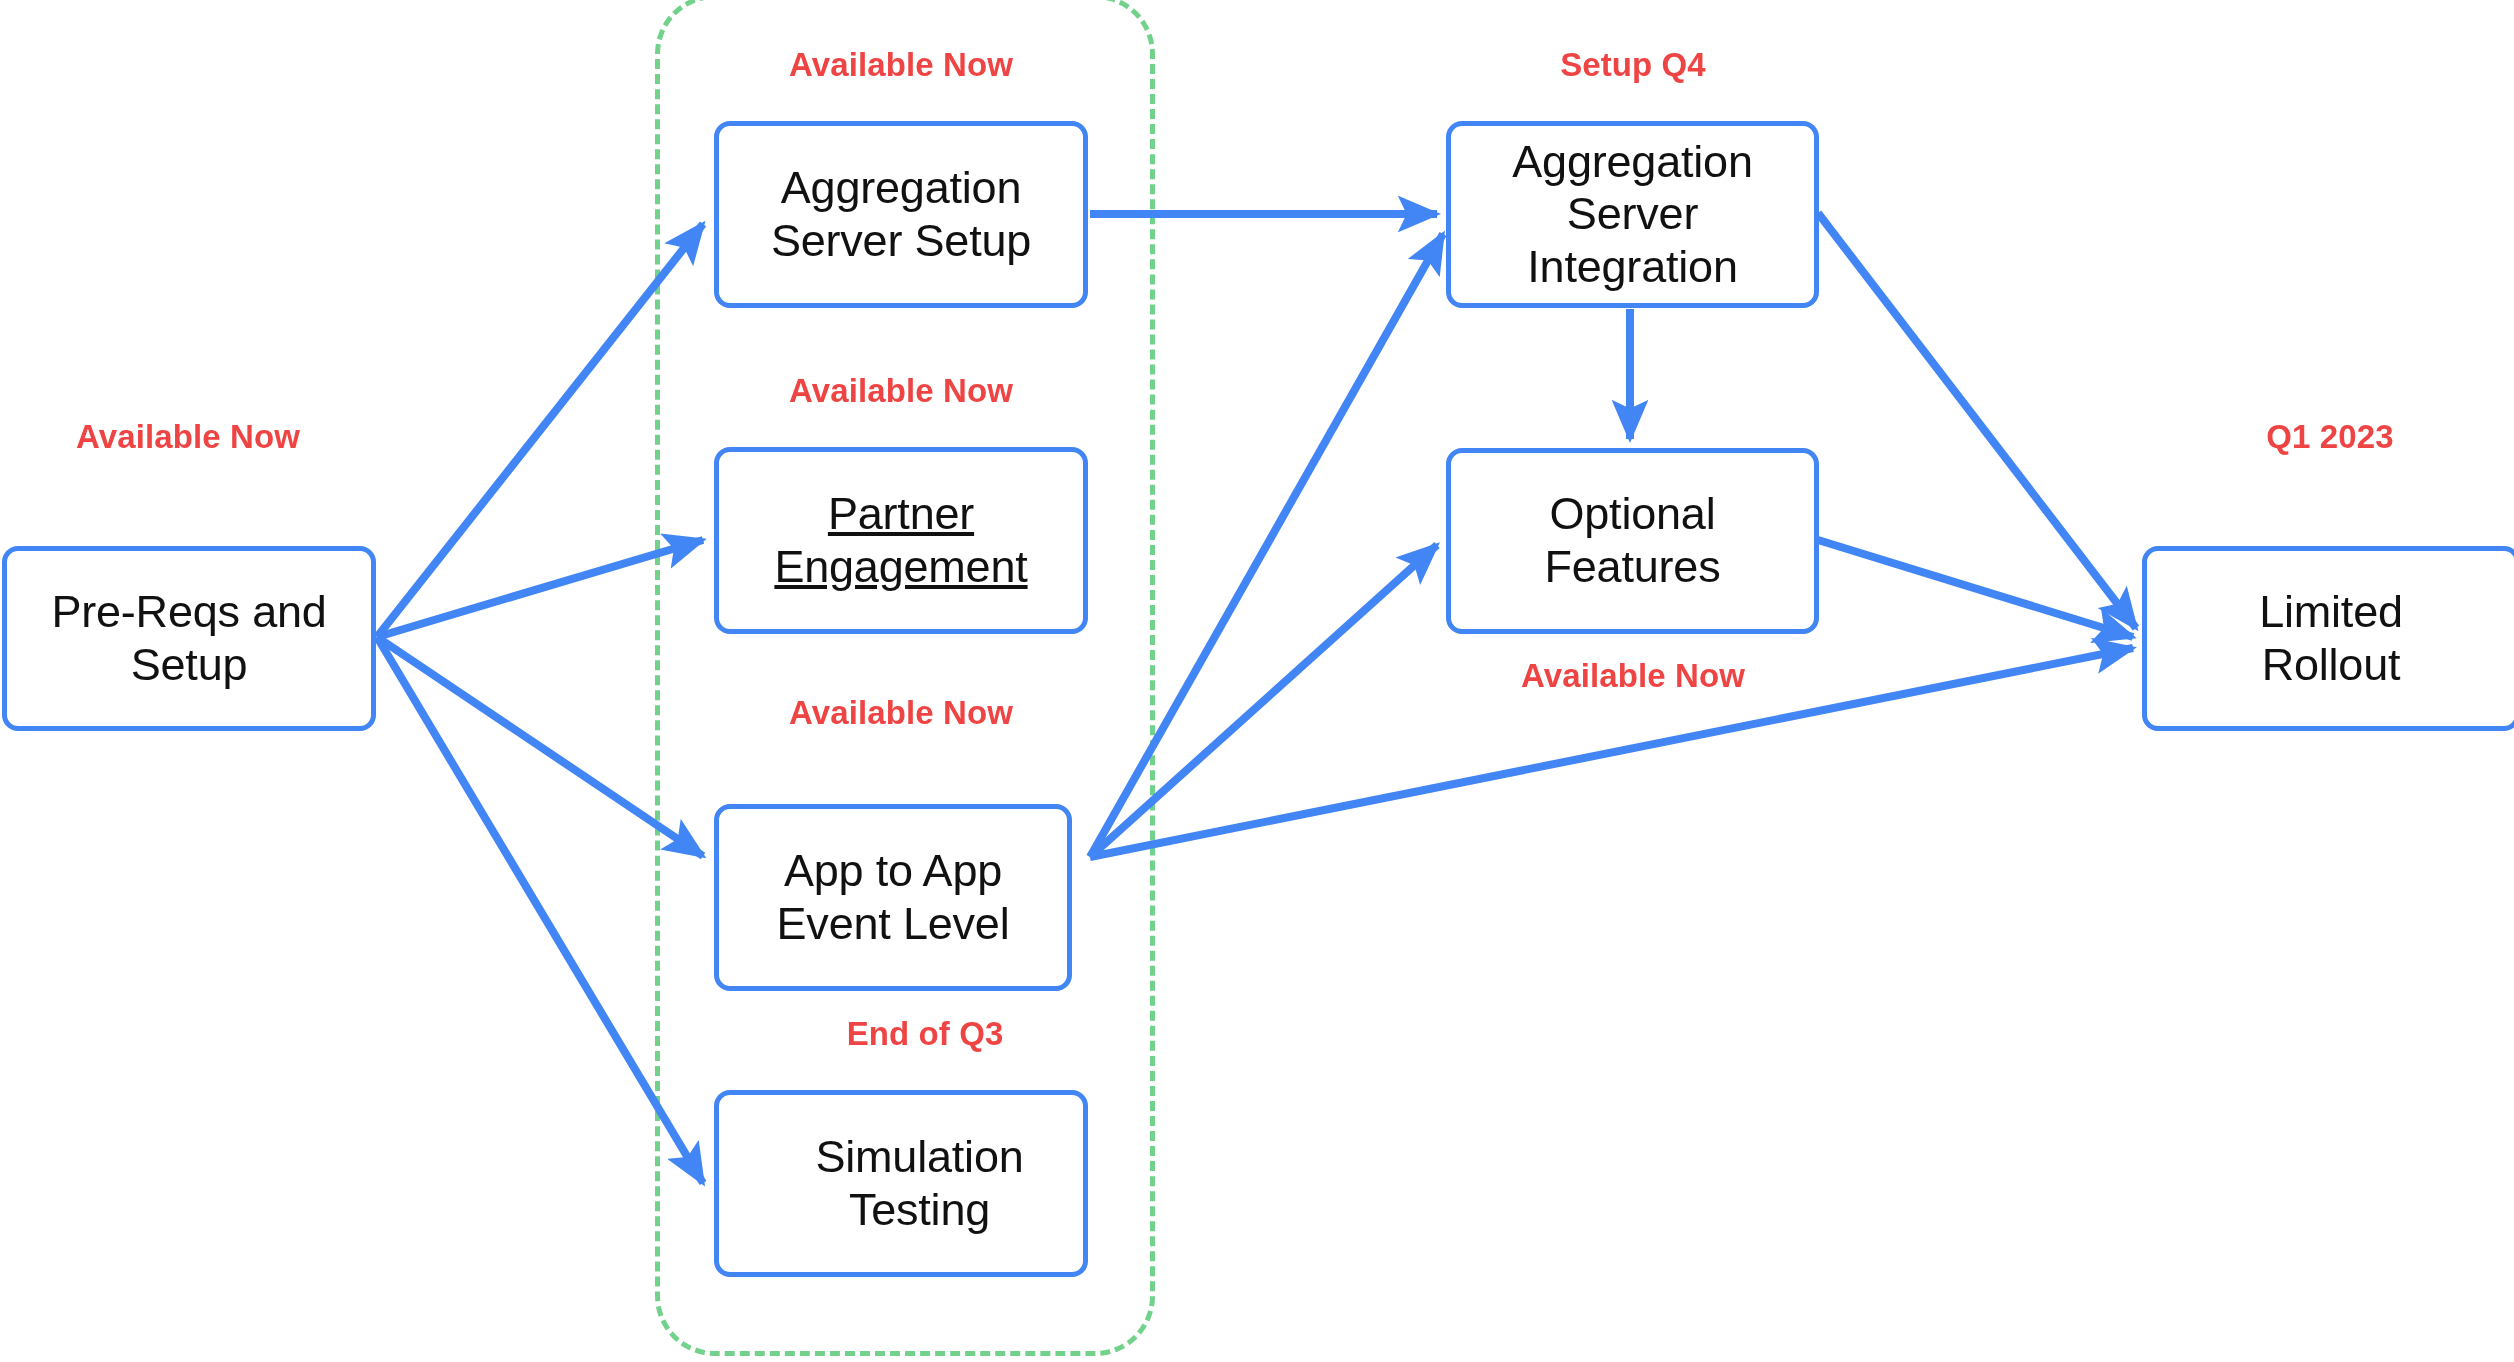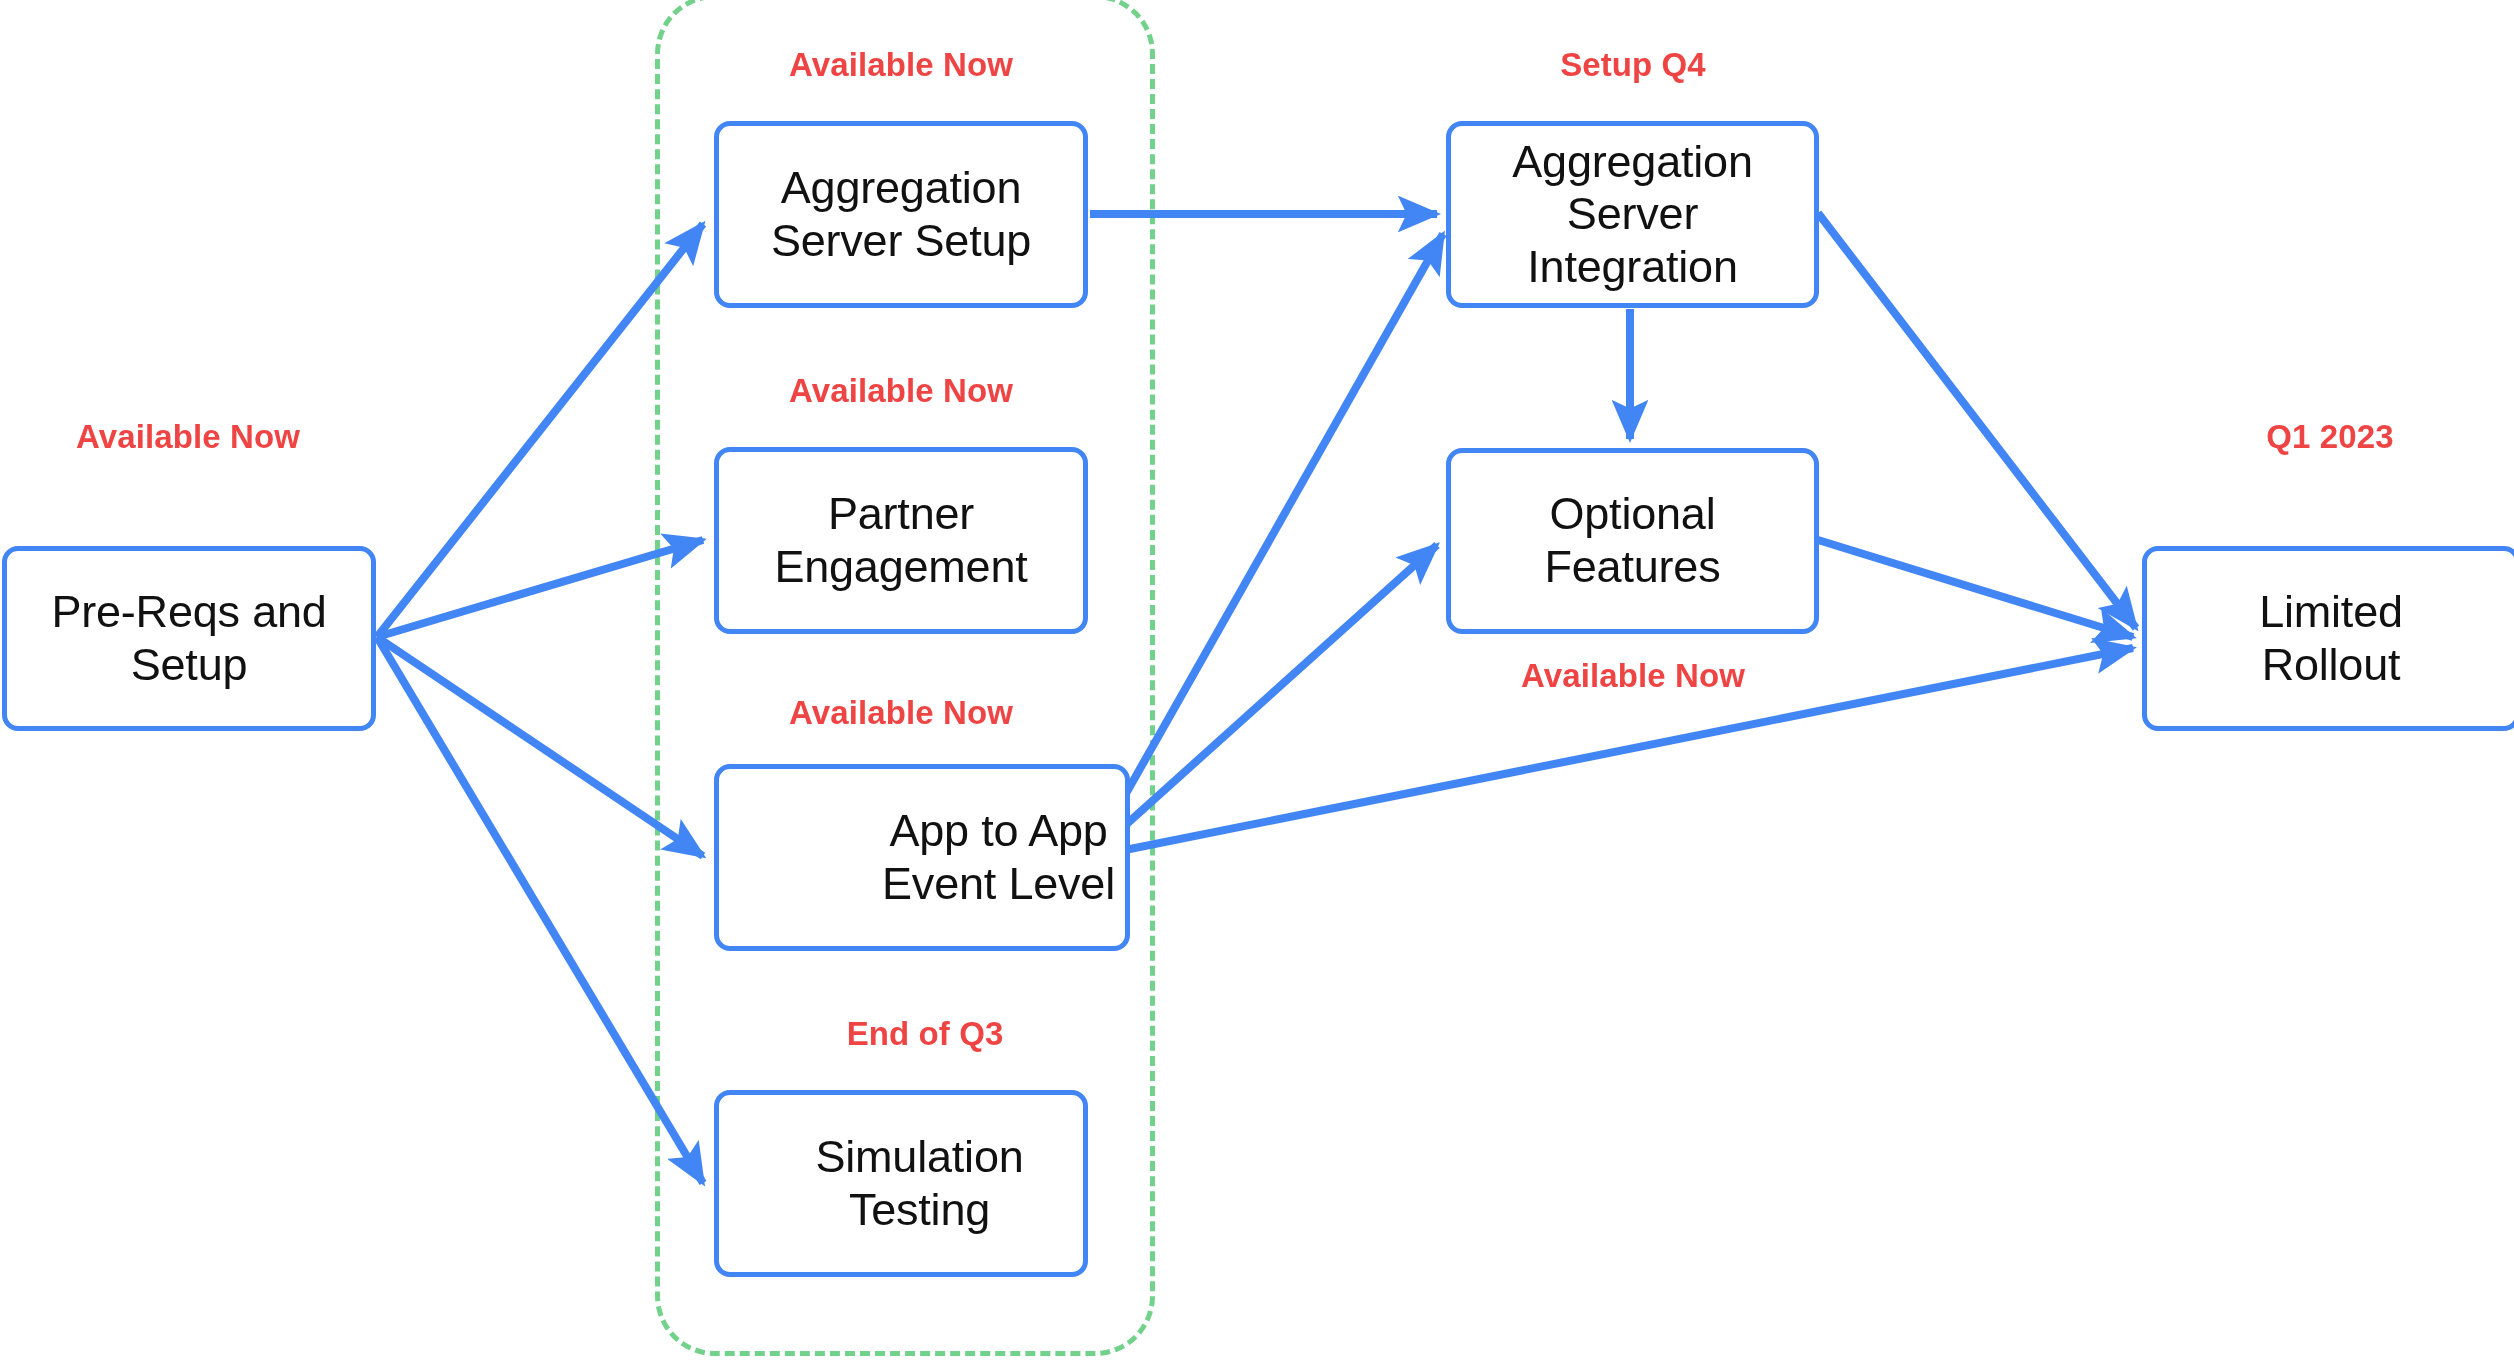--- a/index.html
+++ b/index.html
@@ -105,28 +105,28 @@
     </span>
   </div>
 
   <div class="node" style="left:714px;top:121px;width:374px;height:187px;">
     <span>
       <span>Aggregation</span>
       <span>Server Setup</span>
     </span>
   </div>
 
-  <div class="node" style="left:714px;top:447px;width:374px;height:187px;">
+  <div class="node" style="left:714px;top:447px;width:374px;height:187px;text-decoration:underline;">
     <span>
       <span>Partner</span>
       <span>Engagement</span>
     </span>
   </div>
 
-  <div class="node" style="left:714px;top:764px;width:416px;height:187px;justify-content:flex-end;">
+  <div class="node" style="left:714px;top:804px;width:358px;height:187px;">
     <span>
       <span>App to App</span>
       <span>Event Level</span>
     </span>
   </div>
 
   <div class="node" style="left:714px;top:1090px;width:374px;height:187px;padding-left:47px;">
     <span>
       <span>Simulation</span>
       <span>Testing</span>

